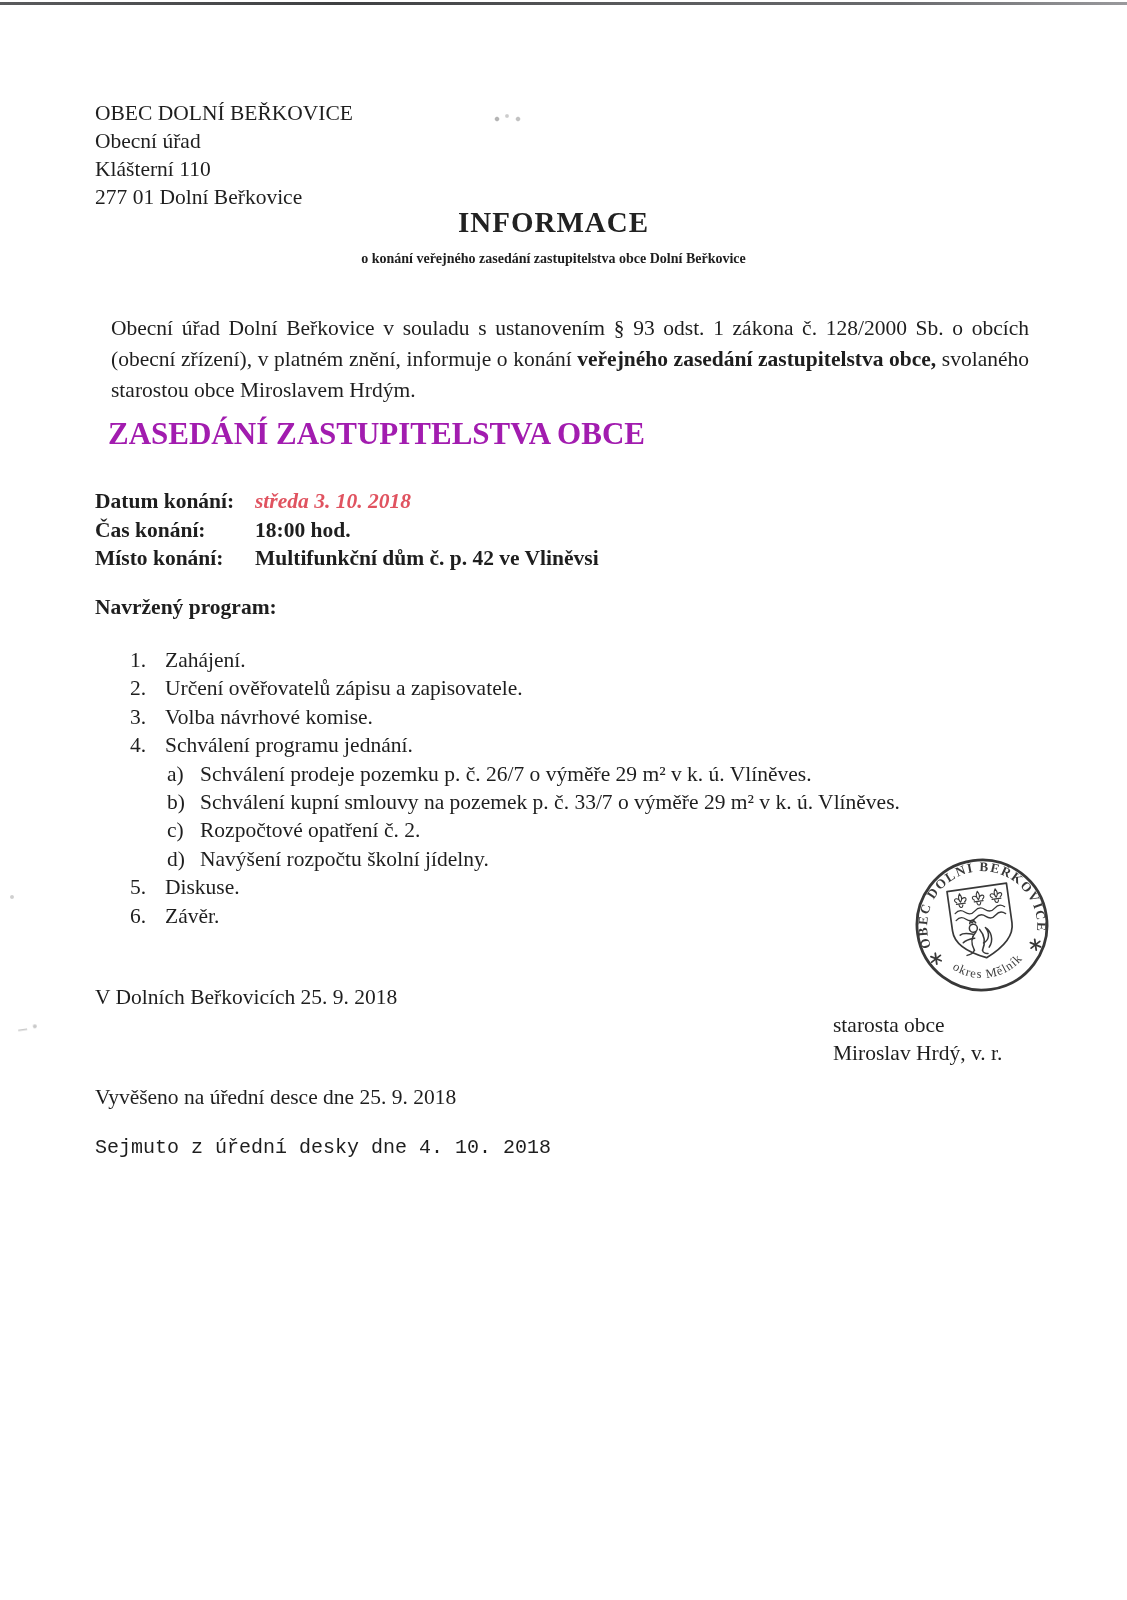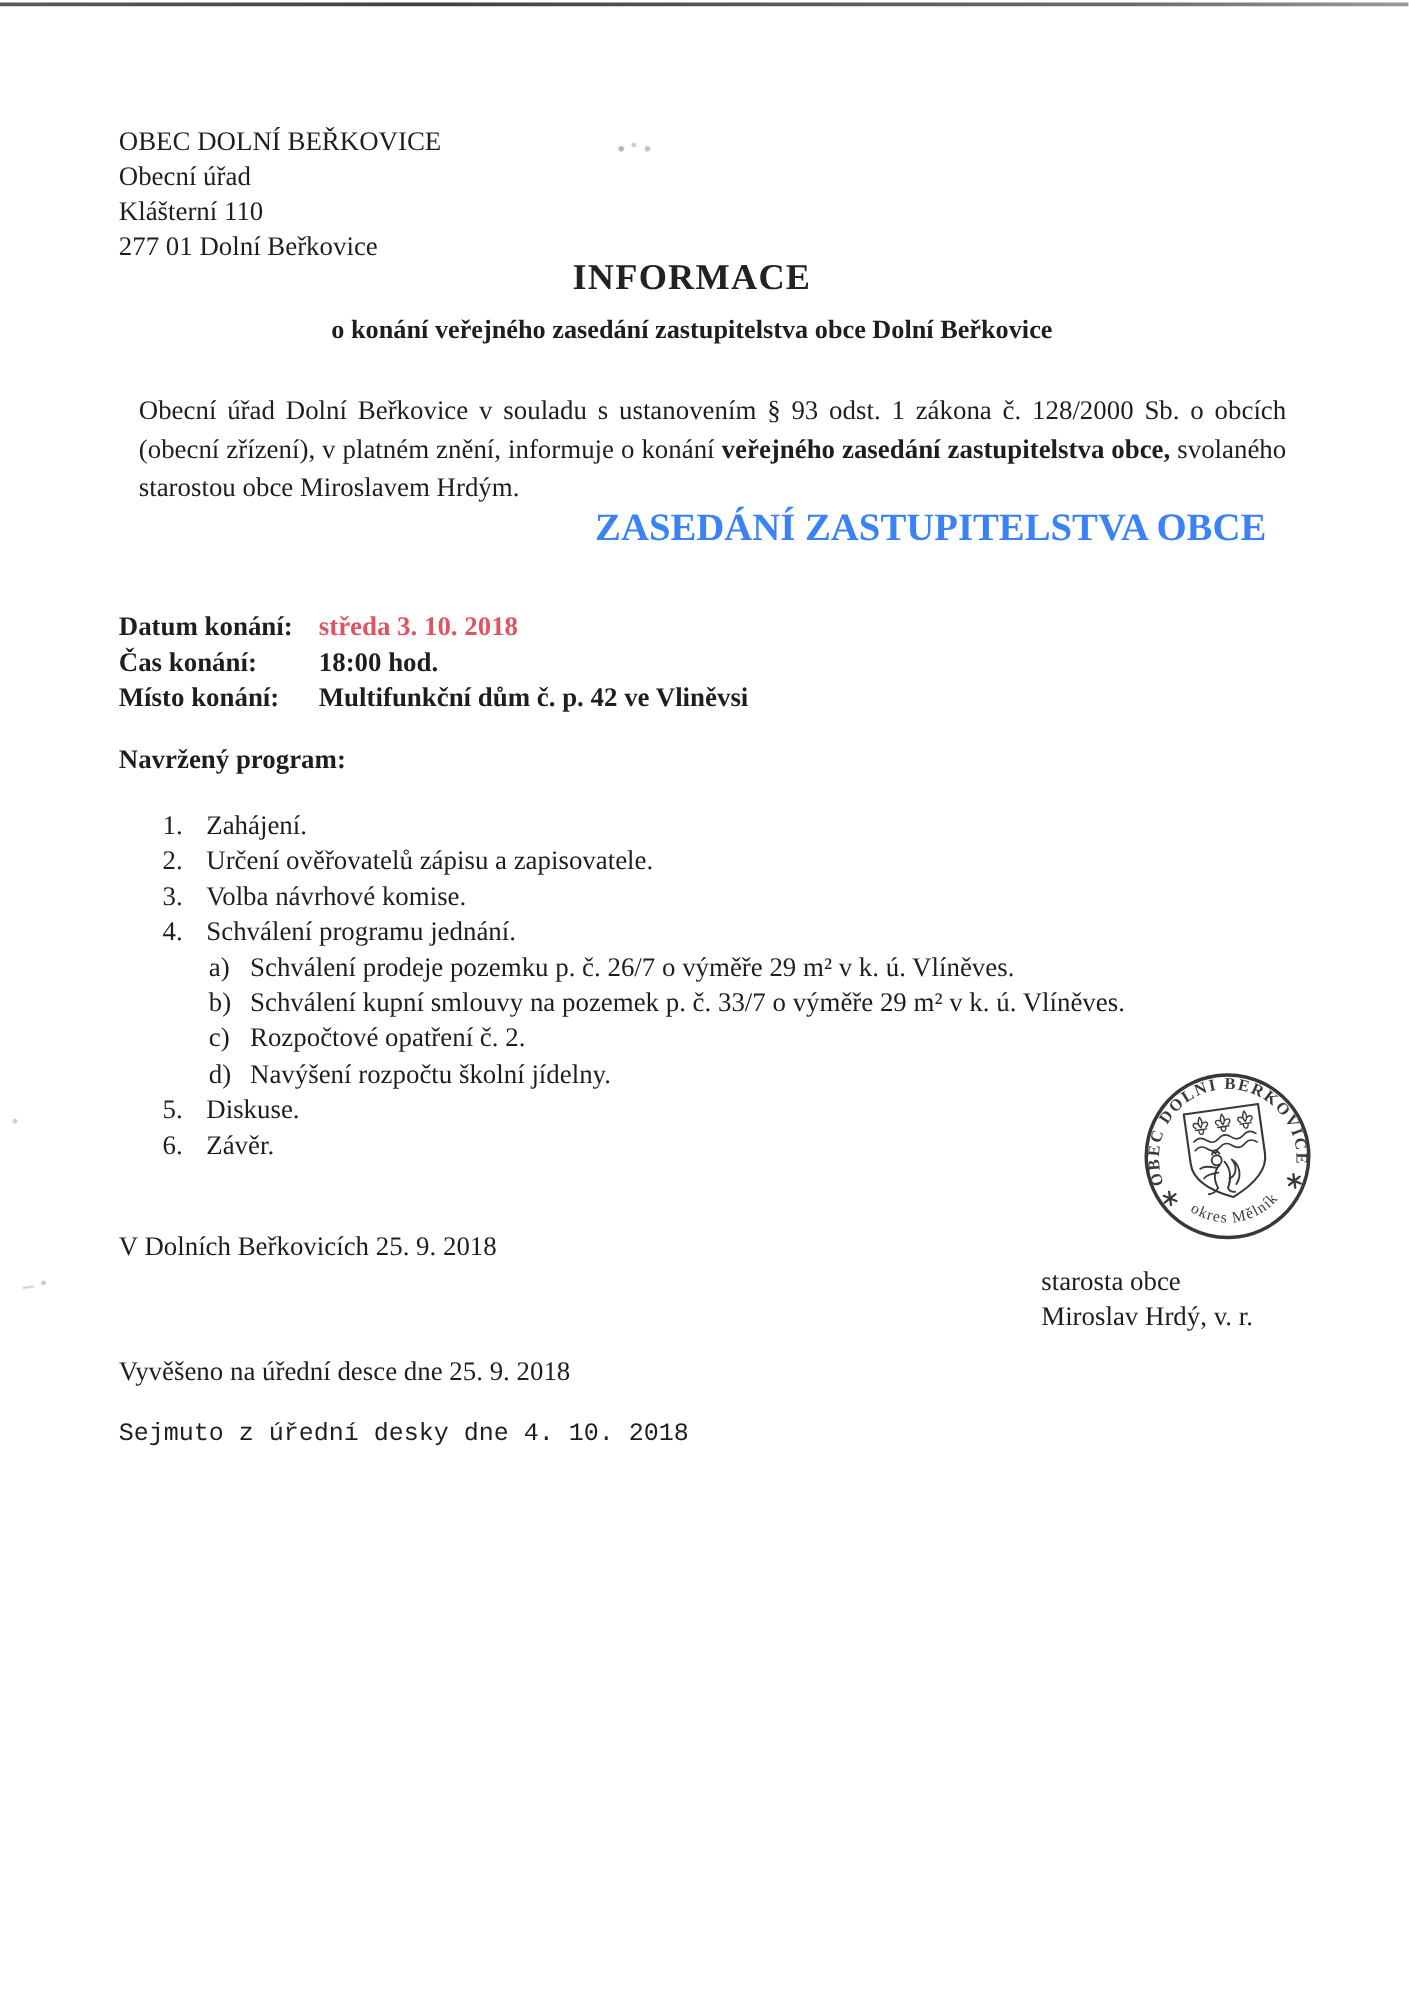--- a/index.html
+++ b/index.html
@@ -16,34 +16,34 @@
     background: linear-gradient(to right, #5a5b5d, #3f4042 30%, #58595b 55%, #6a6b6e 80%, #99999c);
   }
   .sender { position: absolute; left: 95px; top: 99px; font-size: 21.5px; line-height: 28px; }
   .title {
     position: absolute; left: 95px; top: 206px; width: 917px; margin: 0;
     text-align: center; font-size: 29px; font-weight: bold; letter-spacing: 1px;
     color: #222;
   }
   .subtitle {
     position: absolute; left: 95px; top: 251px; width: 917px;
-    text-align: center; font-size: 21px; font-weight: bold;
+    text-align: center; font-size: 14px; font-weight: bold;
   }
   .intro {
     position: absolute; left: 95px; top: 297px; width: 918px; margin: 16px;
     font-size: 21.5px; line-height: 31px; text-align: justify;
   }
   .meeting-heading {
-    position: absolute; left: 95px; top: 403px; width: 917px; margin: 1px;
-    text-align: right; font-size: 31px; font-weight: bold;
-    color: #3b82f6;
+    position: absolute; left: 95px; top: 403px; width: 917px; margin: 13px;
+    text-align: left; font-size: 31px; font-weight: bold;
+    color: #a21caf;
   }
   .details { position: absolute; left: 95px; top: 487px; font-size: 21.5px; line-height: 28.5px; font-weight: bold; }
   .dlabel { display: inline-block; width: 160px; }
-  .dvalue.red { color: #e05360; }
+  .dvalue.red { color: #e05360; font-style: italic; }
   .program-heading { position: absolute; left: 95px; top: 595px; font-size: 21.5px; font-weight: bold; }
   .program { position: absolute; left: 95px; top: 646px; font-size: 21.5px; line-height: 28.4px; }
   .prow { white-space: nowrap; }
   .pm { display: inline-block; }
   .lvl1 .pm { margin-left: 35px; width: 35px; }
   .lvl2 .pm { margin-left: 72px; width: 33px; }
   .dateline { position: absolute; left: 95px; top: 985px; font-size: 21.5px; }
   .signature { position: absolute; left: 833px; top: 1011px; font-size: 21.5px; line-height: 28px; }
   .posted  { position: absolute; left: 95px; top: 1085px; font-size: 21.5px; }
   .removed { position: absolute; left: 95px; top: 1136px; font-size: 20px; font-family: Liberation Mono, monospace; }

